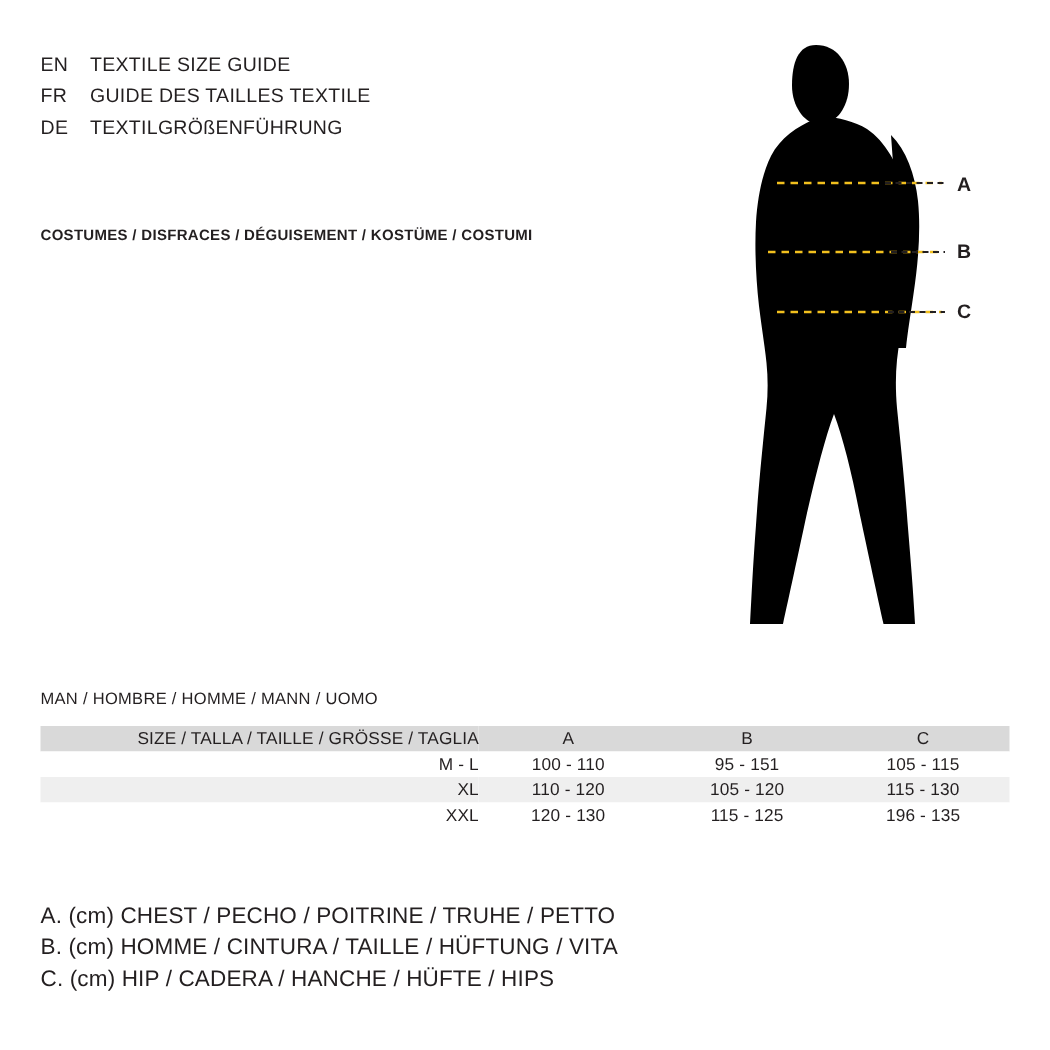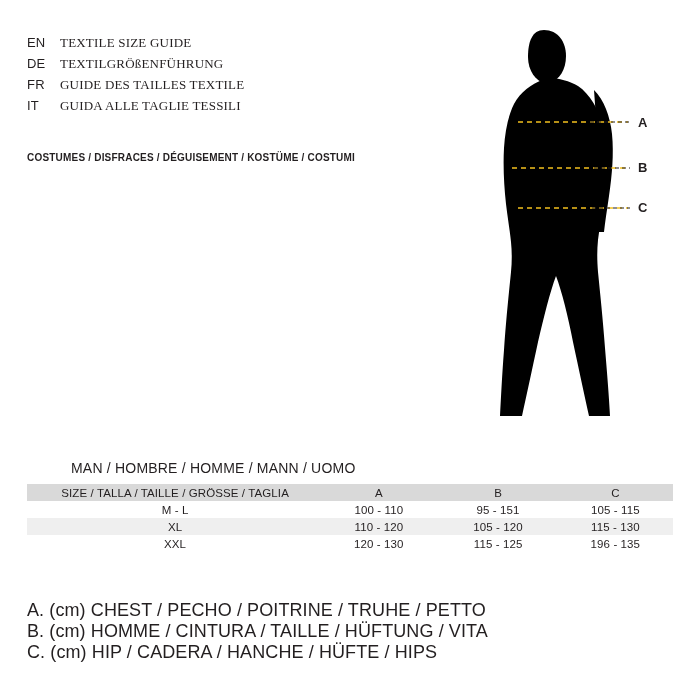--- a/index.html
+++ b/index.html
@@ -28,21 +28,20 @@
     font-size: 13px;
     line-height: 21px;
     letter-spacing: 0.2px;
   }
   .lang-code {
     width: 33px;
     flex: 0 0 33px;
   }
   .lang-text {
     flex: 1 1 auto;
-    font-family: Liberation Serif, serif;
   }
 
   .costumes-title {
     position: absolute;
     left: 27px;
     top: 152px;
     font-size: 10px;
     font-weight: bold;
     letter-spacing: 0.2px;
   }
@@ -75,38 +74,37 @@
   }
   .m-label.a { left: 168px; top: 95px; }
   .m-label.b { left: 168px; top: 140px; }
   .m-label.c { left: 168px; top: 180px; }
 
   
   .table-title {
     position: absolute;
     left: 27px;
     top: 460px;
-    font-size: 14px;
+    font-size: 11px;
     letter-spacing: 0.2px;
-    margin-left: 44px;
   }
 
   table.size-table {
     position: absolute;
     left: 27px;
     top: 484px;
     width: 646px;
     border-collapse: collapse;
     font-size: 11.5px;
   }
   table.size-table th,
   table.size-table td {
     padding: 0;
     height: 17px;
-    text-align: center;
+    text-align: right;
     font-weight: normal;
     letter-spacing: 0.1px;
   }
   table.size-table thead tr {
     background: #d9d9d9;
   }
   table.size-table thead th:first-child {
     padding-left: 4px;
   }
   table.size-table tbody td:first-child {
@@ -122,44 +120,40 @@
   .col-a { width: 120px; }
   .col-b { width: 120px; }
   .col-c { width: 116px; }
   .center { text-align: center !important; }
 
   
   .footnotes {
     position: absolute;
     left: 27px;
     top: 600px;
-    font-size: 18px;
+    font-size: 15px;
     line-height: 21px;
     letter-spacing: 0.1px;
   }
 </style>
 </head>
 <body>
 
 <div class="lang-list">
   <div class="lang-row">
     <span class="lang-code">EN</span>
     <span class="lang-text">TEXTILE SIZE GUIDE</span>
   </div>
   <div class="lang-row">
-    <span class="lang-code">DE</span>
-    <span class="lang-text">TEXTILGRÖßENFÜHRUNG</span>
-  </div>
-  <div class="lang-row">
     <span class="lang-code">FR</span>
     <span class="lang-text">GUIDE DES TAILLES TEXTILE</span>
   </div>
   <div class="lang-row">
-    <span class="lang-code">IT</span>
-    <span class="lang-text">GUIDA ALLE TAGLIE TESSILI</span>
+    <span class="lang-code">DE</span>
+    <span class="lang-text">TEXTILGRÖßENFÜHRUNG</span>
   </div>
 </div>
 
 <div class="costumes-title">COSTUMES / DISFRACES / DÉGUISEMENT / KOSTÜME / COSTUMI</div>
 
 <div class="figure-wrap">
   <svg width="210" height="420" viewBox="0 0 210 420" xmlns="http://www.w3.org/2000/svg">
 
     <path fill="#000000" d="M74,10 C88,10 96,22 96,36 C96,50 89,60 81,62 L74,63 C66,61 58,51 58,37 C58,22 62,10 74,10 Z"></path>
 

